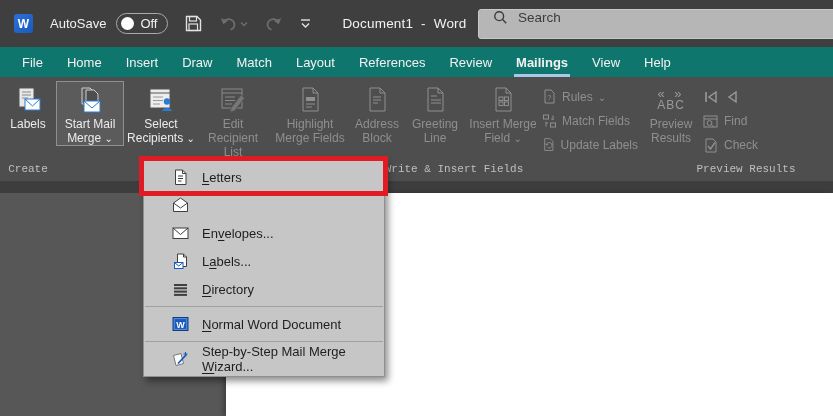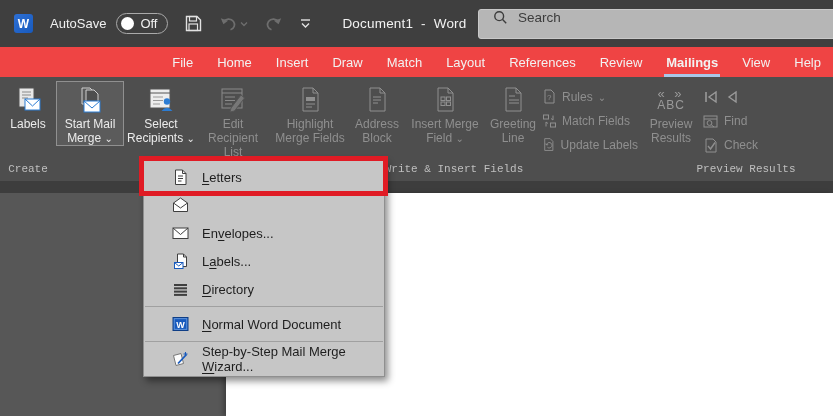--- a/index.html
+++ b/index.html
@@ -16,21 +16,21 @@
   .toggle-state { color:#f0f0f0; font-size:13px; margin-left:6px; }
   .tb-btn { background:none; border:none; margin-left:16px; display:flex; align-items:center; cursor:pointer; }
   .tb-caret { margin-left:2px; display:flex; align-items:center; }
   .doc-title { margin-left:30px; color:#f2f2f2; font-size:13.5px; letter-spacing:.2px; white-space:pre; }
   .search { position:absolute; left:478px; top:9px; width:412px; height:30px; background:#b6b6b6; border:1px solid #c9c9c9; border-radius:3px; display:flex; align-items:flex-start; padding-left:14px; }
   .search svg { flex:0 0 auto; }
   .search input { background:transparent; border:none; outline:none; margin-left:10px; font-size:13.5px; color:#2f2f2f; font-family:"Liberation Sans",sans-serif; width:270px; }
   .search input::placeholder { color:#3c3c3c; opacity:1; }
 
   
-  .tabrow { position:absolute; top:47px; left:0; right:0; height:30px; background:#ef4444; display:flex; align-items:stretch; padding-left:10px;justify-content:flex-end; }
+  .tabrow { position:absolute; top:47px; left:0; right:0; height:30px; background:#0f766e; display:flex; align-items:stretch; padding-left:10px; }
   .tab { color:#f2f2f2; font-size:13px; padding:0 12px; display:flex; align-items:center; position:relative; cursor:pointer; }
   .tab.selected { font-weight:bold; }
   .tab.selected::after { content:""; position:absolute; left:10px; right:10px; bottom:0; height:3px; background:#a9c7e8; }
 
   
   .ribbon { position:absolute; top:77px; left:0; right:0; height:104px; background:#4e4e4e; display:flex; align-items:stretch; padding-left:4px; }
   .ribbon-edge { position:absolute; top:181px; left:0; right:0; height:12px; background:#3d3d3d; }
   .rgroup { display:flex; flex-direction:column; }
   .rg-content { flex:1; display:flex; align-items:flex-start; padding-top:4px; }
   .rg-label { height:19px; line-height:15px; text-align:center; font-size:11px; color:#bfbfbf; white-space:nowrap;font-family:Liberation Mono, monospace; }
@@ -207,43 +207,43 @@
         <div class="bigbtn disabled" style="width:58px">
           <span class="bicon">
             <svg width="30" height="30" viewBox="0 0 30 30">
                 <path d="M8 3 h10 l5 5 v18 h-15 z" fill="none" stroke="#8f8f8f"></path>
                 <path d="M18 3 v5 h5" fill="none" stroke="#8f8f8f"></path>
                 <path d="M11 12 h8 M11 15 h8 M11 18 h5" stroke="#8f8f8f"></path>
               </svg>
           </span>
           <span class="blabel">Address Block</span>
         </div>
+        <div class="bigbtn disabled" style="width:58px">
+          <span class="bicon">
+            <svg width="30" height="30" viewBox="0 0 30 30">
+                <path d="M8 3 h10 l5 5 v18 h-15 z" fill="none" stroke="#8f8f8f"></path>
+                <path d="M18 3 v5 h5" fill="none" stroke="#8f8f8f"></path>
+                <path d="M11 11 h6 M11 15 h10 M11 18 h10" stroke="#8f8f8f"></path>
+              </svg>
+          </span>
+          <span class="blabel">Greeting Line</span>
+        </div>
         <div class="bigbtn disabled" style="width:78px">
           <span class="bicon">
             <svg width="30" height="30" viewBox="0 0 30 30">
                 <path d="M8 3 h10 l5 5 v18 h-15 z" fill="none" stroke="#8f8f8f"></path>
                 <path d="M18 3 v5 h5" fill="none" stroke="#8f8f8f"></path>
                 <rect x="11" y="12" width="4" height="3.5" fill="none" stroke="#8f8f8f"></rect>
                 <rect x="16.5" y="12" width="4" height="3.5" fill="none" stroke="#8f8f8f"></rect>
                 <rect x="11" y="17" width="4" height="3.5" fill="none" stroke="#8f8f8f"></rect>
                 <rect x="16.5" y="17" width="4" height="3.5" fill="none" stroke="#8f8f8f"></rect>
               </svg>
           </span>
           <span class="blabel"><span>Insert Merge Field</span> <span class="chev">⌄</span></span>
         </div>
-        <div class="bigbtn disabled" style="width:58px">
-          <span class="bicon">
-            <svg width="30" height="30" viewBox="0 0 30 30">
-                <path d="M8 3 h10 l5 5 v18 h-15 z" fill="none" stroke="#8f8f8f"></path>
-                <path d="M18 3 v5 h5" fill="none" stroke="#8f8f8f"></path>
-                <path d="M11 11 h6 M11 15 h10 M11 18 h10" stroke="#8f8f8f"></path>
-              </svg>
-          </span>
-          <span class="blabel">Greeting Line</span>
-        </div>
         <div class="smallcol" style="width:96px">
           <div class="smallbtn disabled">
             <svg width="15" height="16" viewBox="0 0 15 16">
                 <path d="M3 1 h6 l3 3 v10 h-9 z" fill="none" stroke="#8f8f8f"></path>
                 <text x="5" y="11" font-size="8" fill="#8f8f8f">?</text>
               </svg>
             <span>Rules</span>
             <span class="chev">⌄</span>
           </div>
           <div class="smallbtn disabled">

